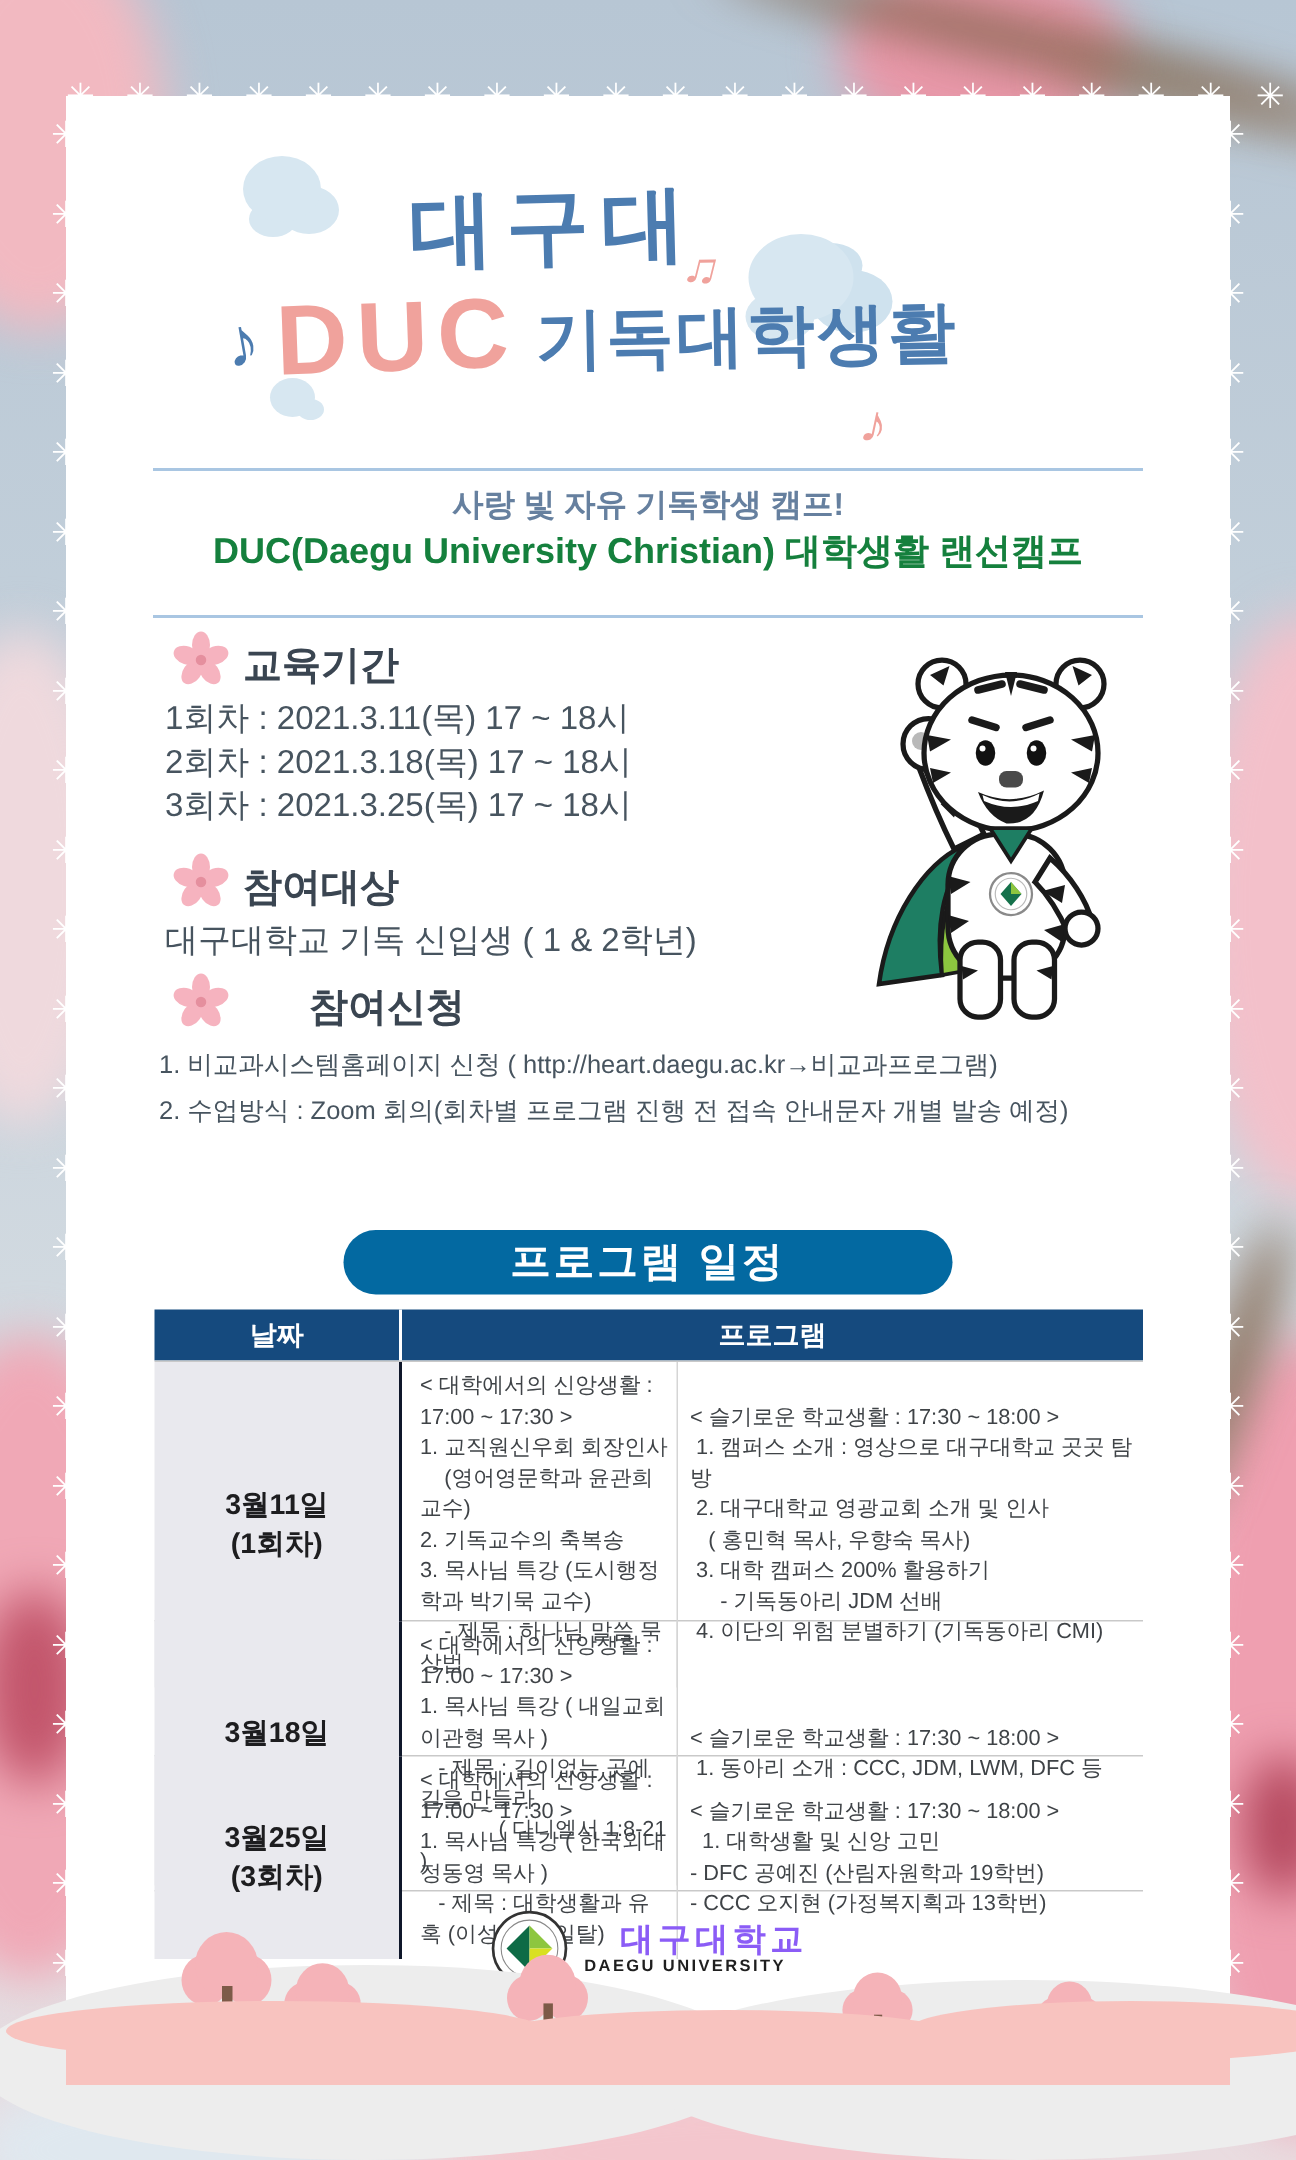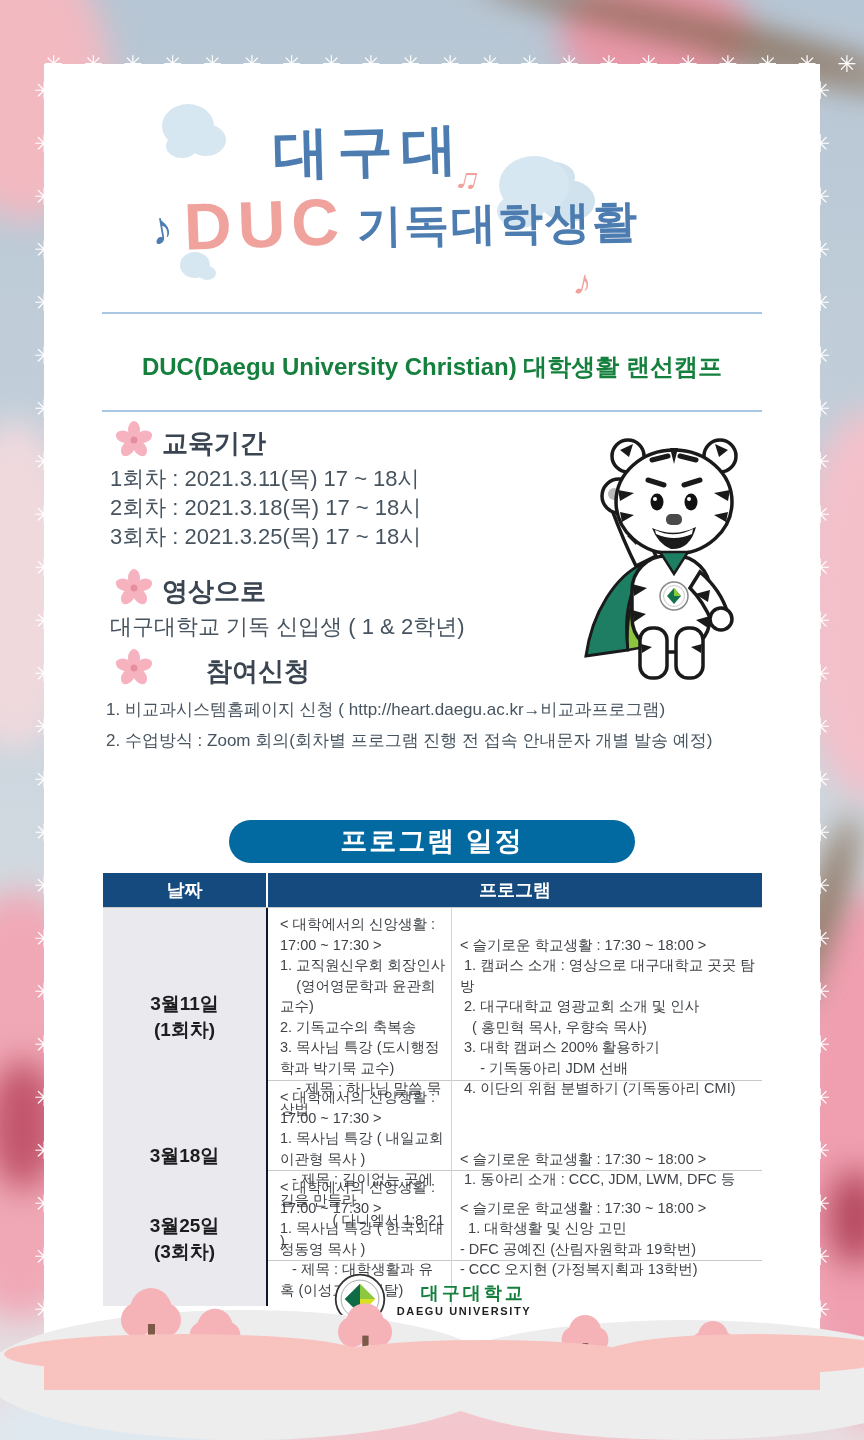--- a/index.html
+++ b/index.html
@@ -73,21 +73,21 @@
   .thead .cell:first-child{border-right:2px solid #ffffff;}
   .trow{display:grid;grid-template-columns:165px 184px 310px;border-top:1px solid #c9c9c9;}
   .r1{height:172px;} .r2{height:89px;} .r3{height:89px;}
   .tdate{background:#e9e9ee;display:flex;flex-direction:column;align-items:center;justify-content:center;
     font-size:19px;font-weight:bold;color:#1d1d1f;white-space:pre-line;line-height:26px;border-right:2px solid #0f172a;text-align:center;}
   .tcell{display:flex;align-items:center;white-space:pre-wrap;line-height:20.5px;padding:6px 4px 6px 12px;}
   .tcell.mid{border-right:1px solid #d5d5d5;}
   .tcell.right{padding-left:8px;}
   
   .footer-logo{position:absolute;left:0;top:1208px;width:100%;display:flex;justify-content:center;align-items:center;gap:10px;}
-  .univ-kr{font-size:18px;font-weight:bold;color:#15803d;letter-spacing:3px;line-height:24px;padding-left:24px;}
+  .univ-kr{font-size:22px;font-weight:bold;color:#8b5cf6;letter-spacing:3px;line-height:24px;padding-left:24px;}
   .univ-en{font-size:11px;font-weight:bold;color:#1f1f1f;letter-spacing:1.6px;}
   .hill{position:absolute;background:#ededed;border-radius:50%;}
   .hl1{left:-60px;top:1246px;width:520px;height:130px;}
   .hl2{left:380px;top:1256px;width:520px;height:120px;}
   .ground{position:absolute;left:0;bottom:0;width:100%;height:42px;background:#f8c3bf;}
   .gwave{position:absolute;background:#f8c3bf;border-radius:50%;}
   .gw1{left:-40px;top:1270px;width:360px;height:40px;}
   .gw2{left:280px;top:1276px;width:320px;height:36px;}
   .gw3{left:560px;top:1270px;width:300px;height:40px;}
   .tree{position:absolute;}
@@ -180,20 +180,21 @@
     <div class="title1">대구대</div>
     <div class="note-top">♫</div>
     <div class="title2">
       <span class="note-left">♪</span>
       <span class="duc">DUC</span>
       <span class="title2-suffix">기독대학생활</span>
     </div>
     <div class="note-right">♪</div>
 
     <div class="divider d1"></div>
+    <div class="subtitle1">사랑 빛 자유 기독학생 캠프!</div>
     <div class="subtitle2">DUC(Daegu University Christian) 대학생활 랜선캠프</div>
     <div class="divider d2"></div>
 
     <svg class="flower f1" viewBox="0 0 40 40">
       <g fill="#f6b3bf">
           <ellipse cx="20" cy="10" rx="6" ry="9"></ellipse>
           <ellipse cx="29.5" cy="16.9" rx="6" ry="9" transform="rotate(72 29.5 16.9)"></ellipse>
           <ellipse cx="25.9" cy="28.1" rx="6" ry="9" transform="rotate(144 25.9 28.1)"></ellipse>
           <ellipse cx="14.1" cy="28.1" rx="6" ry="9" transform="rotate(216 14.1 28.1)"></ellipse>
           <ellipse cx="10.5" cy="16.9" rx="6" ry="9" transform="rotate(288 10.5 16.9)"></ellipse>
@@ -208,21 +209,21 @@
     <svg class="flower f2" viewBox="0 0 40 40">
       <g fill="#f6b3bf">
           <ellipse cx="20" cy="10" rx="6" ry="9"></ellipse>
           <ellipse cx="29.5" cy="16.9" rx="6" ry="9" transform="rotate(72 29.5 16.9)"></ellipse>
           <ellipse cx="25.9" cy="28.1" rx="6" ry="9" transform="rotate(144 25.9 28.1)"></ellipse>
           <ellipse cx="14.1" cy="28.1" rx="6" ry="9" transform="rotate(216 14.1 28.1)"></ellipse>
           <ellipse cx="10.5" cy="16.9" rx="6" ry="9" transform="rotate(288 10.5 16.9)"></ellipse>
         </g>
       <circle cx="20" cy="20" r="3.5" fill="#e58f9e"></circle>
       </svg>
-    <div class="sec-head h2">영상으로</div>
+    <div class="sec-head h2">참여대상</div>
     <div class="sec-body sb2">대구대학교 기독 신입생 ( 1 &amp; 2학년)</div>
 
     <svg class="flower f3" viewBox="0 0 40 40">
       <g fill="#f6b3bf">
           <ellipse cx="20" cy="10" rx="6" ry="9"></ellipse>
           <ellipse cx="29.5" cy="16.9" rx="6" ry="9" transform="rotate(72 29.5 16.9)"></ellipse>
           <ellipse cx="25.9" cy="28.1" rx="6" ry="9" transform="rotate(144 25.9 28.1)"></ellipse>
           <ellipse cx="14.1" cy="28.1" rx="6" ry="9" transform="rotate(216 14.1 28.1)"></ellipse>
           <ellipse cx="10.5" cy="16.9" rx="6" ry="9" transform="rotate(288 10.5 16.9)"></ellipse>
         </g>

